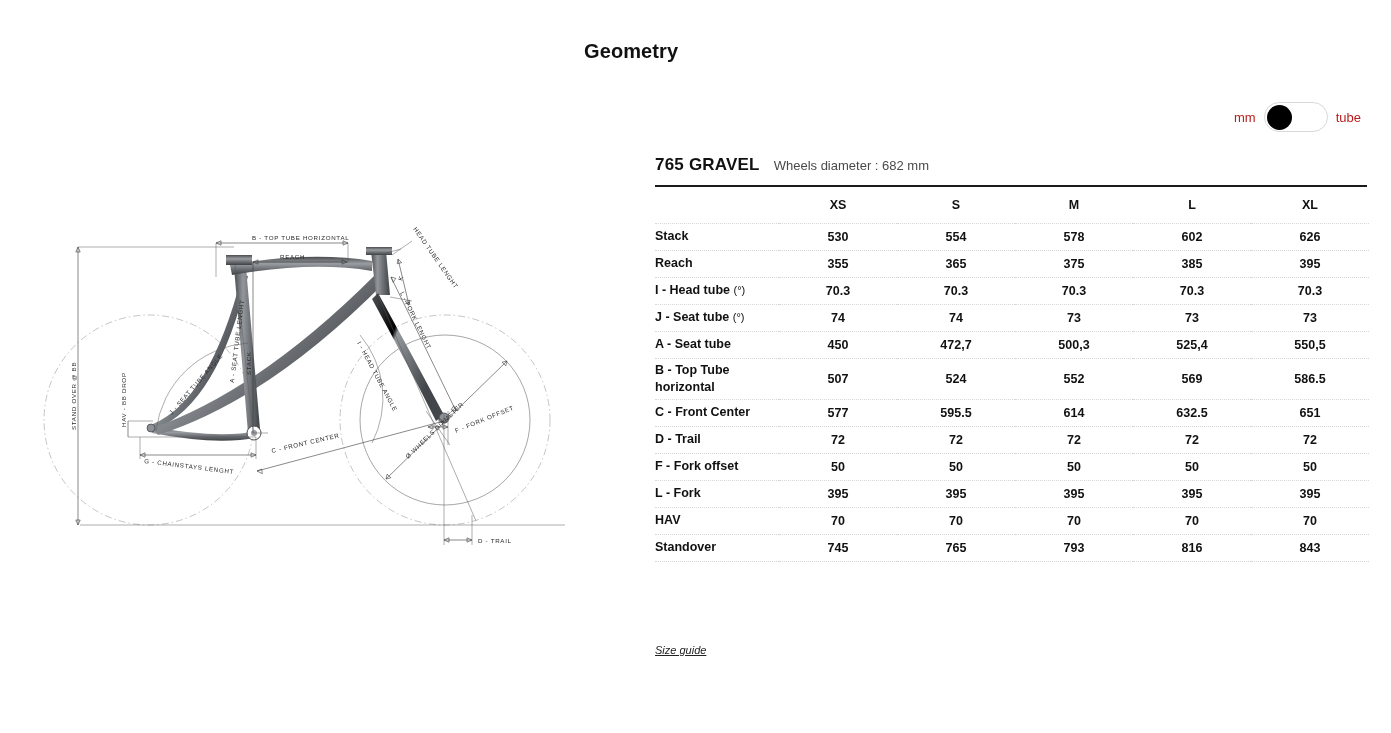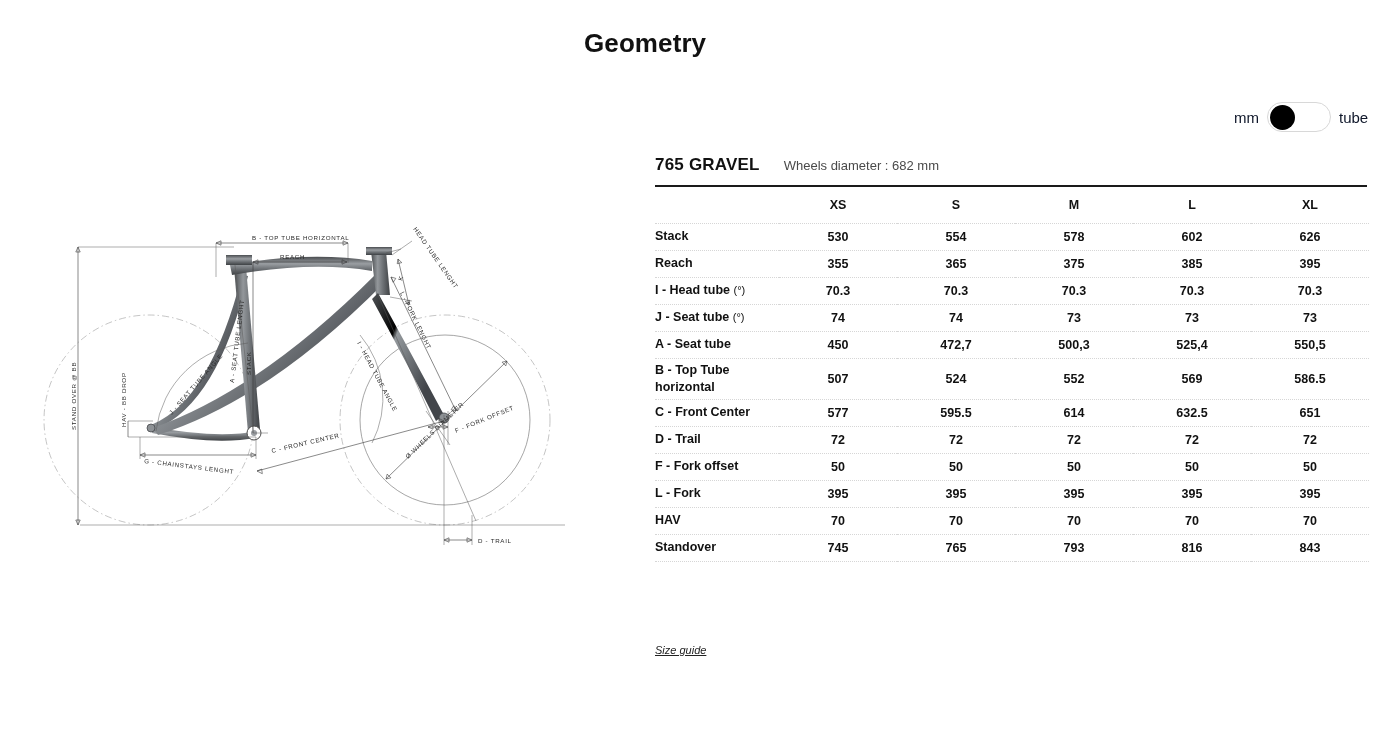--- a/index.html
+++ b/index.html
@@ -12,38 +12,38 @@
     position: relative;
     width: 1391px;
     height: 733px;
     background: #ffffff;
     overflow: hidden;
   }
 
   
   #page-title {
     position: absolute;
-    left: 584px; top: 28px;
-    font-size: 26px;
+    left: 584px; top: 40px;
+    font-size: 20px;
     font-weight: bold;
     color: #111111;
     letter-spacing: 0.1px;
   }
 
   
   #unit-toggle-group {
     position: absolute;
     left: 1234px; top: 102px;
     display: flex;
     align-items: center;
     gap: 8px;
   }
   .unit-label {
-    font-size: 15px;
-    color: #0f172a;
+    font-size: 13px;
+    color: #b91c1c;
     line-height: 1;
   }
   #unit-toggle {
     position: relative;
     width: 64px; height: 30px;
     border: 1px solid #d8d8d8;
     border-radius: 15px;
     background: #ffffff;
     cursor: pointer;
   }
@@ -57,21 +57,21 @@
 
   
   #geo-panel {
     position: absolute;
     left: 655px; top: 155px;
     width: 712px;
   }
   #model-header {
     display: flex;
     align-items: baseline;
-    gap: 24px;
+    gap: 14px;
     padding-bottom: 10px;
     border-bottom: 2px solid #1a1a1a;
   }
   #model-name {
     font-size: 17px;
     font-weight: bold;
     color: #111111;
     letter-spacing: 0.2px;
   }
   #wheels-diameter {

